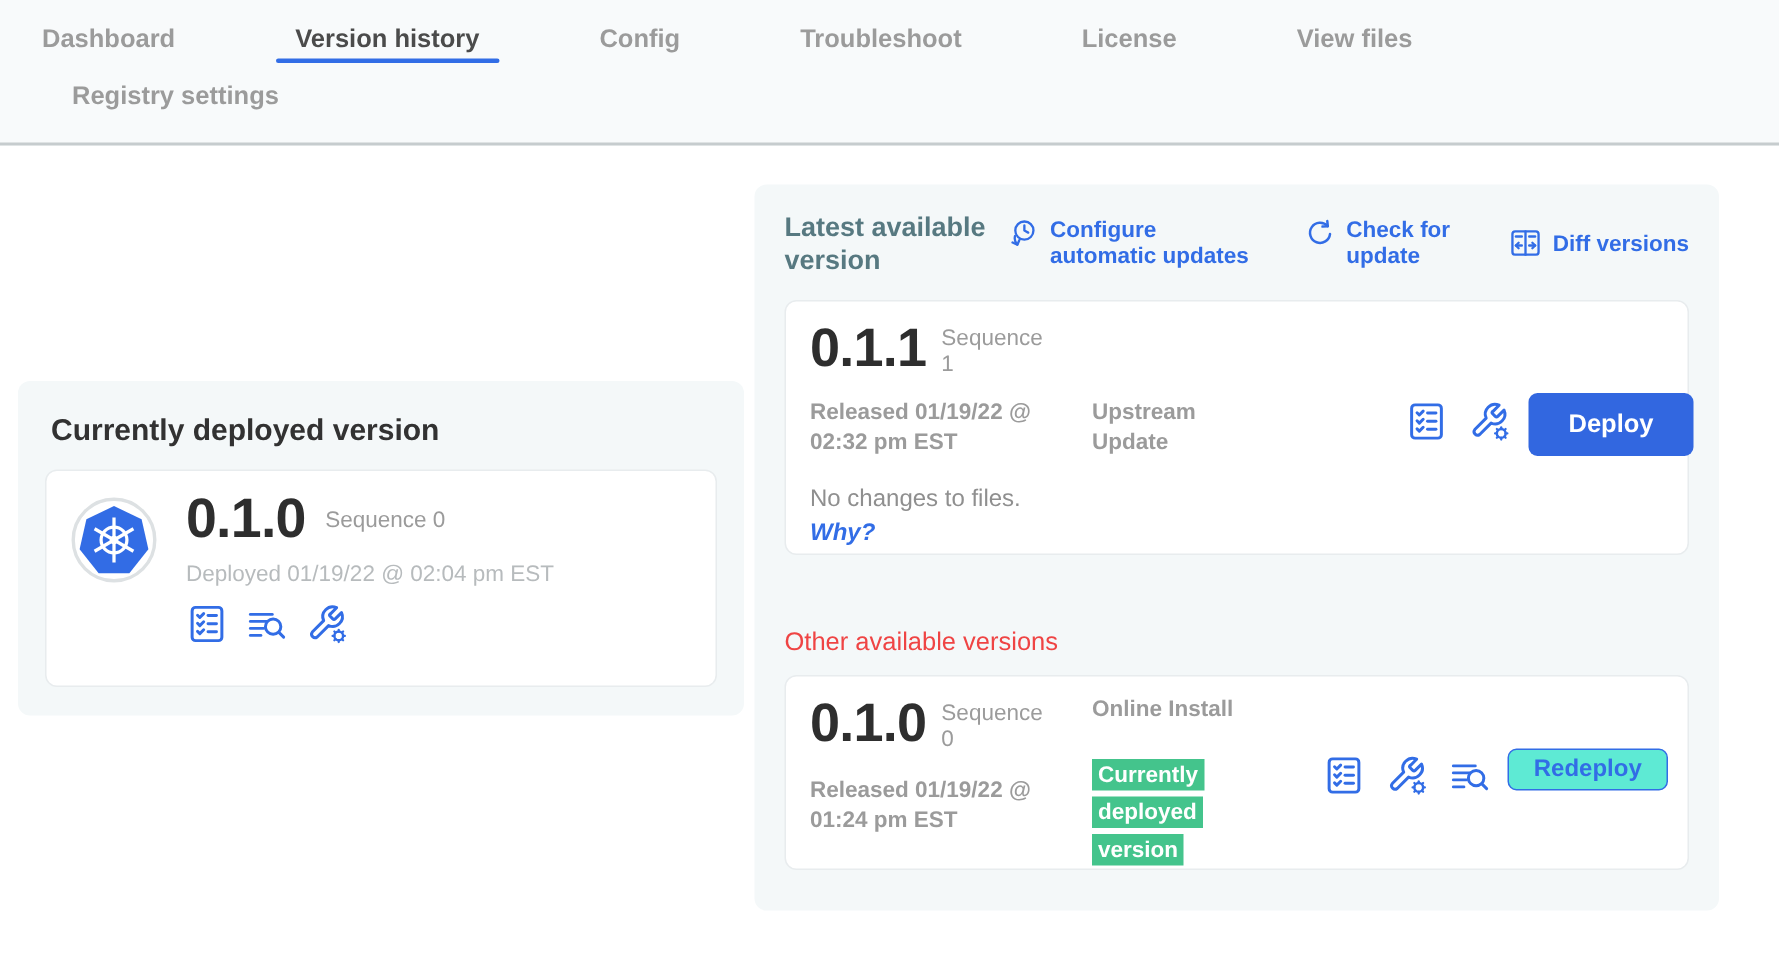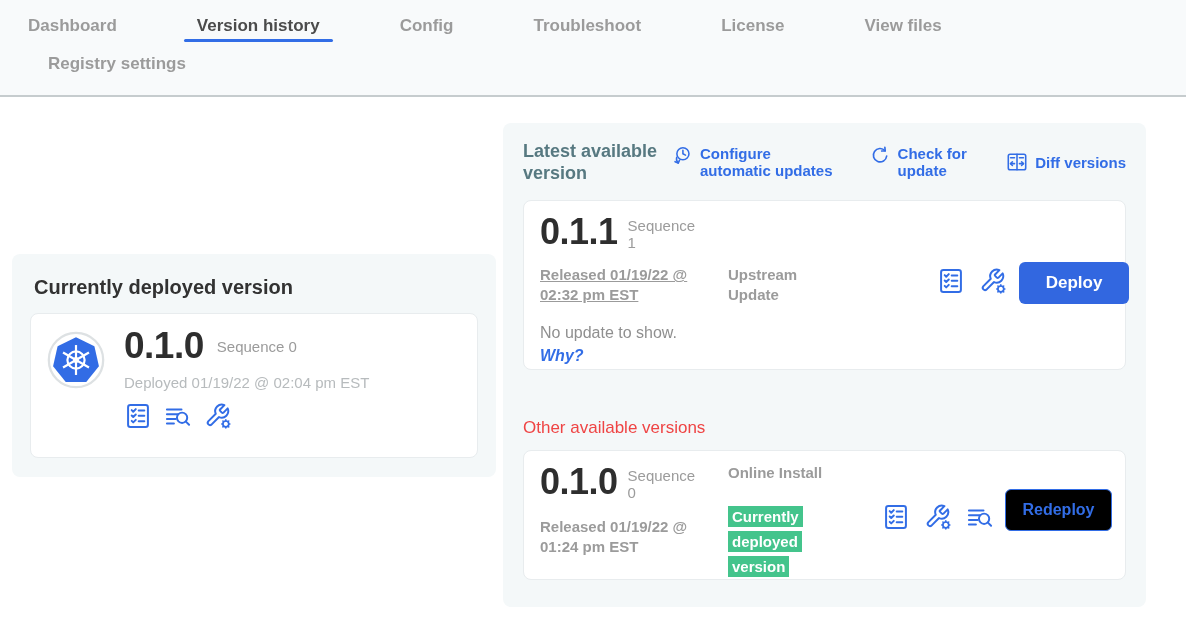--- a/index.html
+++ b/index.html
@@ -45,37 +45,37 @@
   .action.diff { align-items:center; }
 
   .vcard { position:relative; background:#fff; border:1px solid #e8ecee; border-radius:8px; }
   .vcard.latest { height:170px; margin-top:16px; }
   .vcard.other  { height:130px; margin-top:12px; }
 
   .ver-block { position:absolute; left:16px; top:12px; display:flex; gap:10px; }
   .vcard .ver-num { font-size:36px; }
   .seq-wrap { width:74px; font-size:15px; color:#9b9b9b; line-height:1.15; margin-top:4px; }
   .released { position:absolute; left:16px; width:182px; font-size:15px; font-weight:700; color:#9b9b9b; line-height:1.3; }
-  .latest .released { top:64px;text-decoration:underline; }
+  .latest .released { top:64px; }
   .other  .released { top:66px; }
   .source { position:absolute; left:204px; width:112px; font-size:15px; font-weight:700; color:#9b9b9b; line-height:1.3; }
   .latest .source { top:64px; }
   .other  .source { top:12px; }
   .nochanges { position:absolute; left:16px; top:123px; font-size:16px; color:#8f8f8f; }
   .why { position:absolute; left:16px; top:146px; font-size:16px; font-weight:700; color:#326de6; cursor:pointer;font-style:italic; }
 
   .cardicons { position:absolute; display:flex; gap:14px; align-items:center; }
   .latest .cardicons { left:413px; top:66px; }
   .other  .cardicons { left:358px; top:52px; }
 
   .deploy-btn { position:absolute; left:495px; top:61px; width:110px; height:42px;
     background:#3267e0; color:#fff; border:none; border-radius:6px; font-size:17px; font-weight:700;
     font-family:inherit; cursor:pointer; }
-  .redeploy-btn { position:absolute; left:481px; top:38px; width:107px; height:42px;
-    background:#000000; color:#326de6; border:1.5px solid #326de6; border-radius:6px; font-size:16px;
+  .redeploy-btn { position:absolute; left:481px; top:48px; width:107px; height:28px;
+    background:#5eead4; color:#326de6; border:1.5px solid #326de6; border-radius:6px; font-size:16px;
     font-weight:700; font-family:inherit; cursor:pointer; }
 
   .section-title { margin-top:48px; font-size:17px; color:#ef4444; }
 
   .badge-wrap { position:absolute; left:204px; top:54px; width:90px; line-height:1.55; }
   .badge { display:inline; background:#44c48c; color:#fff; font-size:15px; font-weight:700;
     padding:2px 4px; -webkit-box-decoration-break:clone; box-decoration-break:clone; }
 </style>
 </head>
 <body>
@@ -230,21 +230,21 @@
       </div>
     </div>
 
     <div class="vcard latest">
       <div class="ver-block">
         <span class="ver-num">0.1.1</span>
         <span class="seq-wrap">Sequence 1</span>
       </div>
       <div class="released">Released 01/19/22 @ 02:32 pm EST</div>
       <div class="source">Upstream Update</div>
-      <div class="nochanges">No update to show.</div>
+      <div class="nochanges">No changes to files.</div>
       <div class="why">Why?</div>
       <div class="cardicons">
         <span class="aicon">
             <svg viewBox="0 0 24 24">
               <use href="#i-checklist"></use>
             </svg>
           </span>
         <span class="aicon">
             <svg viewBox="0 0 24 24">
               <use href="#i-wrench"></use>

